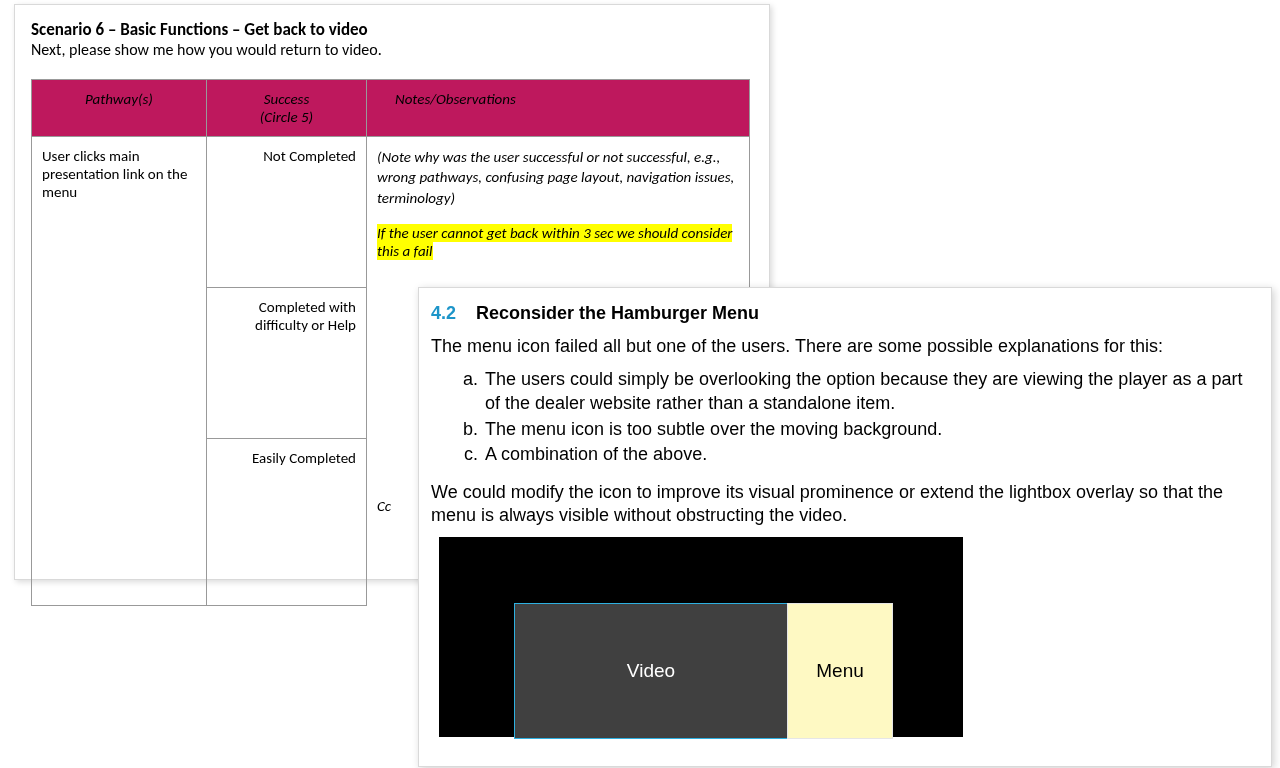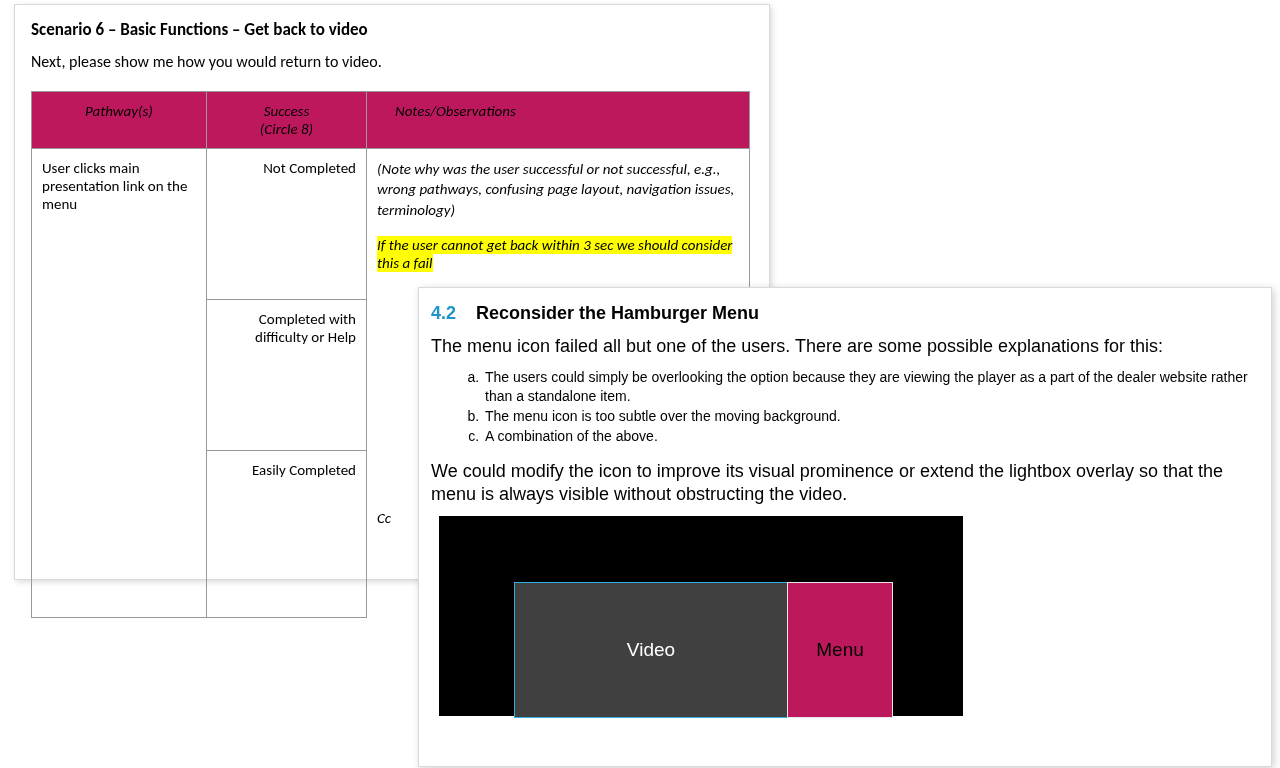--- a/index.html
+++ b/index.html
@@ -1,45 +1,45 @@
 <!DOCTYPE html>
 <html><head>
 <meta charset="utf-8">
 <style>
   html,body{margin:0;padding:0;width:1280px;height:768px;background:#fff;font-family:Calibri,Arial,sans-serif;color:#000;overflow:hidden}
   .stage{position:relative;width:1276px;height:768px}
 
   
   .doc-back{position:absolute;left:14px;top:4px;width:756px;height:576px;background:#fff;border:1px solid #d9d9d9;box-shadow:2px 2px 6px rgba(0,0,0,.15);box-sizing:border-box;padding:14px 16px 0 16px}
   .scenario-title{font-weight:700;font-size:17px;margin:0 0 0 0}
-  .scenario-sub{font-size:16px;margin:12px 0 20px 0}
+  .scenario-sub{font-size:16px;margin:0 0 20px 0}
   table.scenario{border-collapse:collapse;width:718px;table-layout:fixed}
   table.scenario th,table.scenario td{border:1px solid #999;vertical-align:top;padding:10px 10px;font-size:15px}
   table.scenario th{background:#be185d;font-weight:400;text-align:center;font-style:italic}
   table.scenario th .sub{display:block;font-style:italic}
   col.c1{width:175px} col.c2{width:160px} col.c3{width:383px}
   td.center{text-align:right;vertical-align:middle}
   td.pathway{padding-top:18px}
   td.notes1{padding:14px 14px}
   .ital{font-style:italic;line-height:1.35}
   .hl{background:#ffff00;font-style:italic;font-weight:400;display:inline}
   td.rowcell{height:130px}
 
   
   .doc-front{position:absolute;left:418px;top:287px;width:854px;height:480px;background:#fff;border:1px solid #d9d9d9;box-shadow:2px 2px 8px rgba(0,0,0,.18);box-sizing:border-box;padding:14px 16px 0 12px;font-family:Arial,Helvetica,sans-serif;overflow:hidden}
   .sec-head{font-size:23px;font-weight:700;margin:0 0 4px 0}
   .sec-num{color:#1d95c9;display:inline-block;width:40px}
   .doc-front p{font-size:18px;line-height:1.28;margin:0 0 10px 0}
-  ol.alpha{list-style:lower-alpha;margin:4px 0 14px 52px;padding:0;font-size:14px;line-height:1.32}
+  ol.alpha{list-style:lower-alpha;margin:4px 0 14px 52px;padding:0;font-size:18px;line-height:1.32}
   ol.alpha li{margin-bottom:2px;padding-left:2px}
 
   
   .mock{position:relative;margin:8px 0 0 8px;width:524px;height:200px;background:#000}
   .mock .video{position:absolute;left:75px;top:66px;width:272px;height:134px;background:#404040;border:1px solid #2eb0e0;display:flex;align-items:center;justify-content:center;color:#fff;font-size:19px}
-  .mock .menu{position:absolute;left:348px;top:66px;width:104px;height:134px;background:#be185d;border:1px solid #e6e6e6;display:flex;align-items:center;justify-content:center;color:#000;font-size:19px}
+  .mock .menu{position:absolute;left:348px;top:66px;width:104px;height:134px;background:#fef9c3;border:1px solid #e6e6e6;display:flex;align-items:center;justify-content:center;color:#000;font-size:19px}
 </style>
 </head>
 <body>
 
 <div class="stage">
 
   <div class="doc-back">
     <p class="scenario-title">Scenario 6 – Basic Functions – Get back to video</p>
     <p class="scenario-sub">Next, please show me how you would return to video.</p>
 
@@ -47,21 +47,21 @@
       <colgroup>
           <col class="c1">
           <col class="c2">
           <col class="c3">
         </colgroup>
       <tbody>
           <tr>
         <th>Pathway(s)</th>
         <th>
           <span>Success</span>
-          <span class="sub">(Circle 8)</span>
+          <span class="sub">(Circle 5)</span>
         </th>
         <th style="text-align:left;padding-left:28px">Notes/Observations</th>
       </tr>
       <tr>
         <td class="pathway" rowspan="3">User clicks main presentation link on the menu</td>
         <td class="center rowcell">Not Completed</td>
         <td class="notes1" rowspan="3" style="border-bottom:none">
           <div class="ital">(Note why was the user successful or not successful, e.g., wrong pathways, confusing page layout, navigation issues, terminology)</div>
           <div style="height:16px"></div>
           <span class="hl">If the user cannot get back within 3 sec we should consider this a fail</span>

